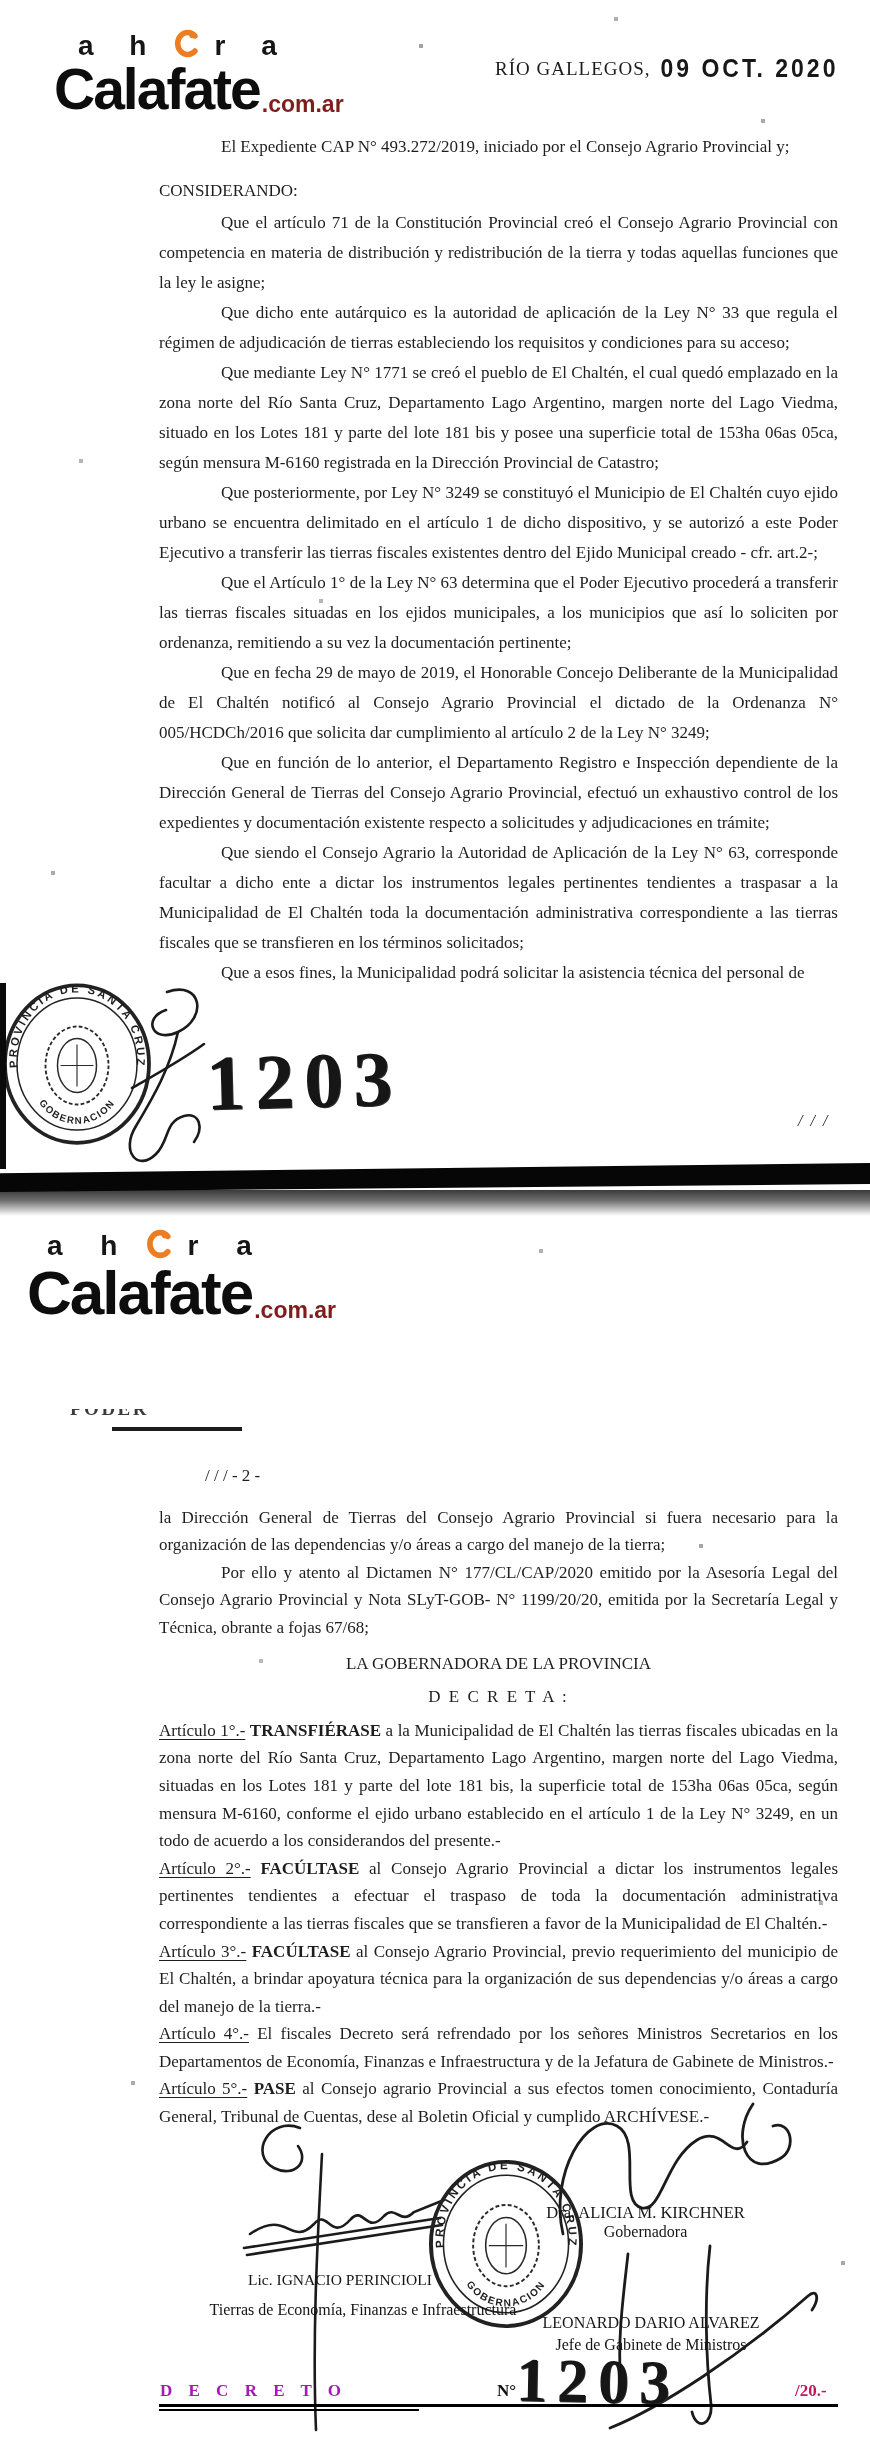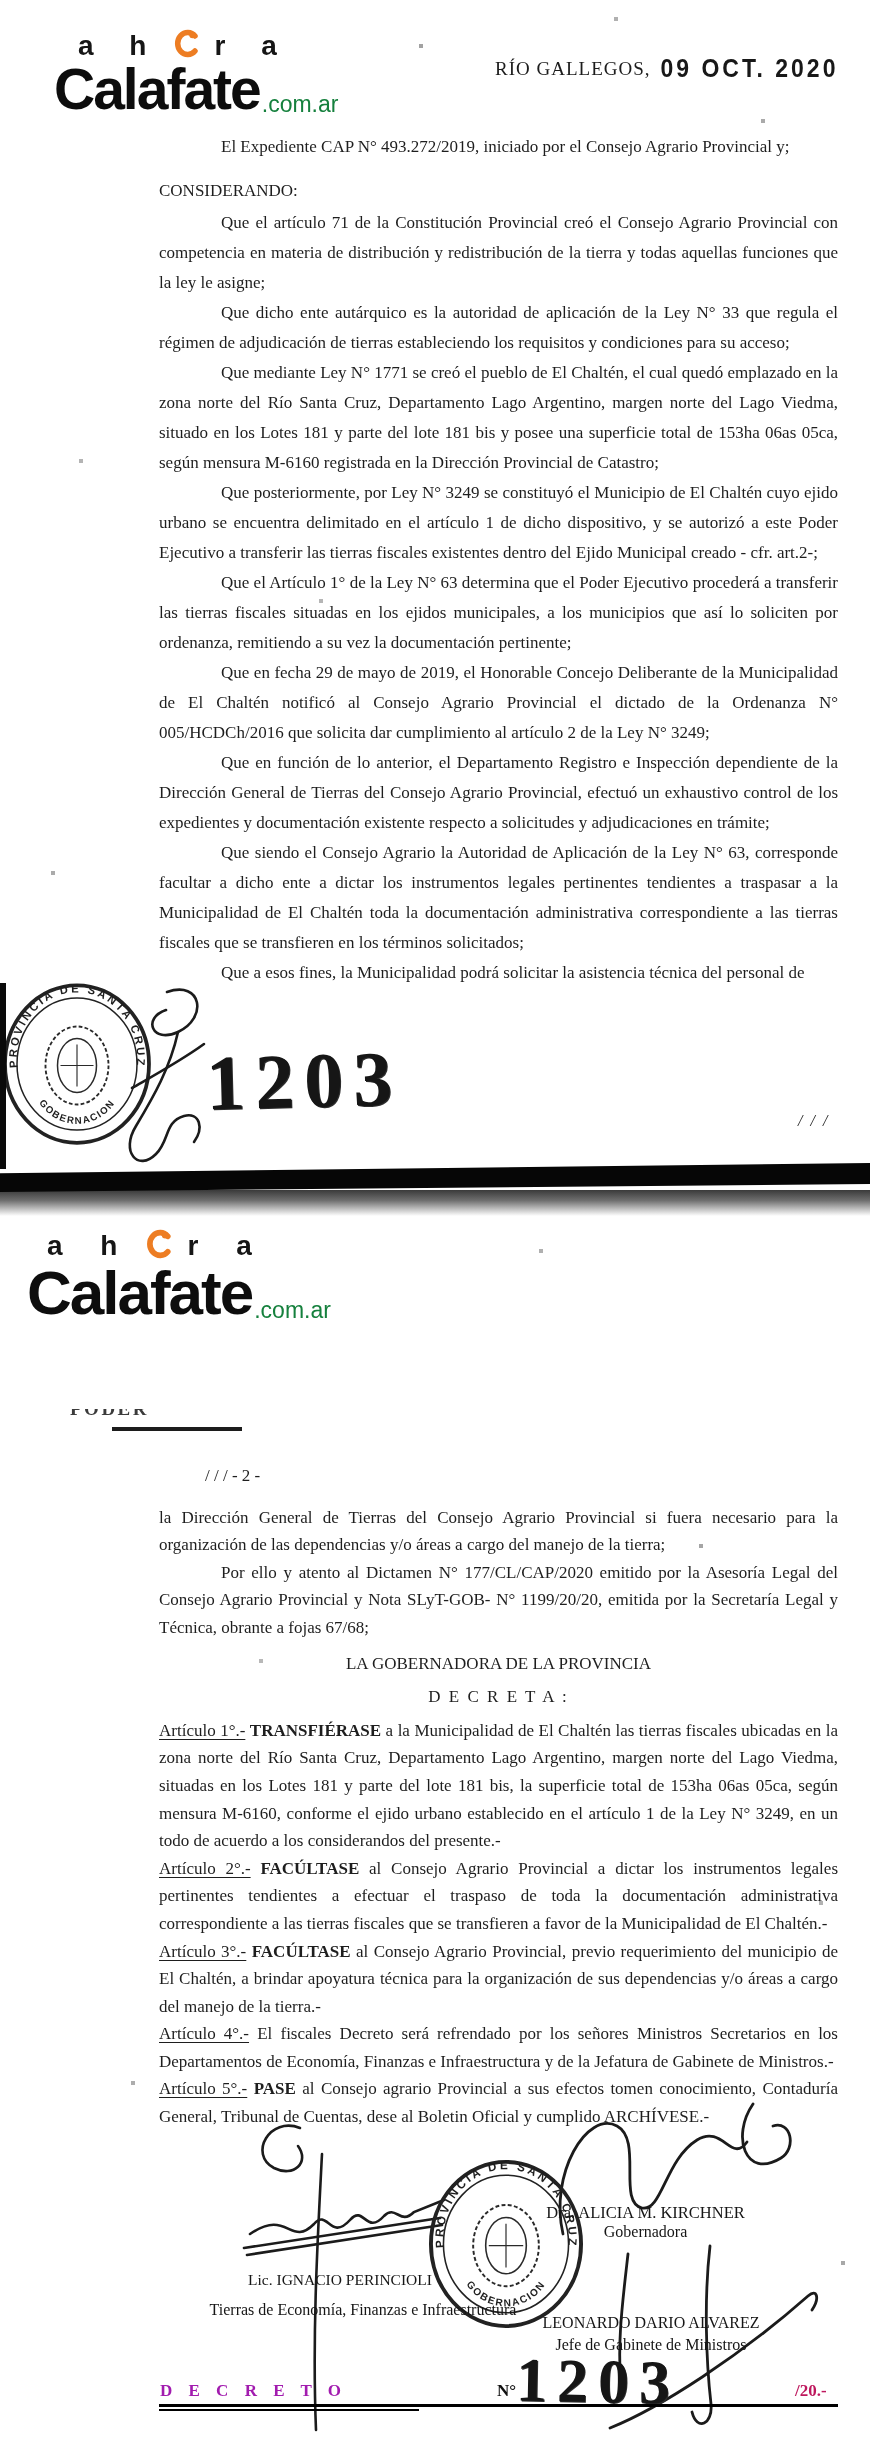--- a/index.html
+++ b/index.html
@@ -5,22 +5,22 @@
   html,body{margin:0;padding:0;background:#fff;}
   .canvas{position:relative;width:870px;height:2448px;background:#ffffff;overflow:hidden;
           font-family:"Liberation Serif",serif;color:#1e1e1e;}
 
   
   .brand{position:absolute;}
   .brand-top{font-family:"Liberation Sans",sans-serif;font-weight:bold;font-size:28px;
              color:#161616;display:flex;align-items:center;gap:14px;line-height:1;}
   .brand-main{font-family:"Liberation Sans",sans-serif;font-weight:bold;letter-spacing:-2px;
               color:#0d0d0d;line-height:.92;display:flex;align-items:flex-end;}
-  .brand-domain{font-size:23px;letter-spacing:0;margin-left:2px;color:#15803d;
-                font-family:"Liberation Sans",sans-serif;font-weight:normal;}
+  .brand-domain{font-size:23px;letter-spacing:0;margin-left:2px;color:#7f1d1d;
+                font-family:"Liberation Sans",sans-serif;font-weight:bold;}
   .o-icon{display:inline-block;}
 
   
   .dateline{position:absolute;left:495px;top:55px;display:flex;align-items:center;gap:10px;}
   .city{font-size:19px;letter-spacing:1px;color:#1c1c1c;}
   .datestamp{font-family:"Liberation Sans",sans-serif;font-weight:bold;font-size:23px;
              letter-spacing:3px;color:#181818;display:inline-block;transform:scaleY(1.12);}
 
   
   .body-col{position:absolute;left:159px;width:679px;font-size:17px;text-align:justify;}

